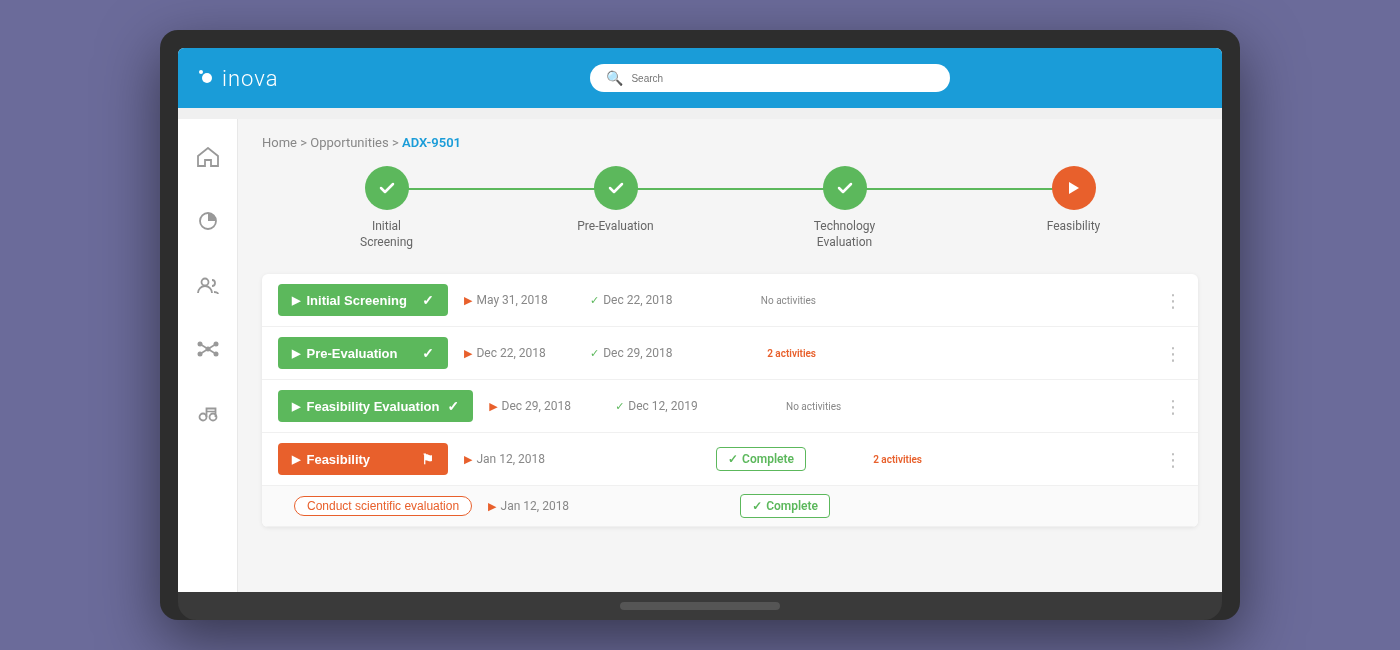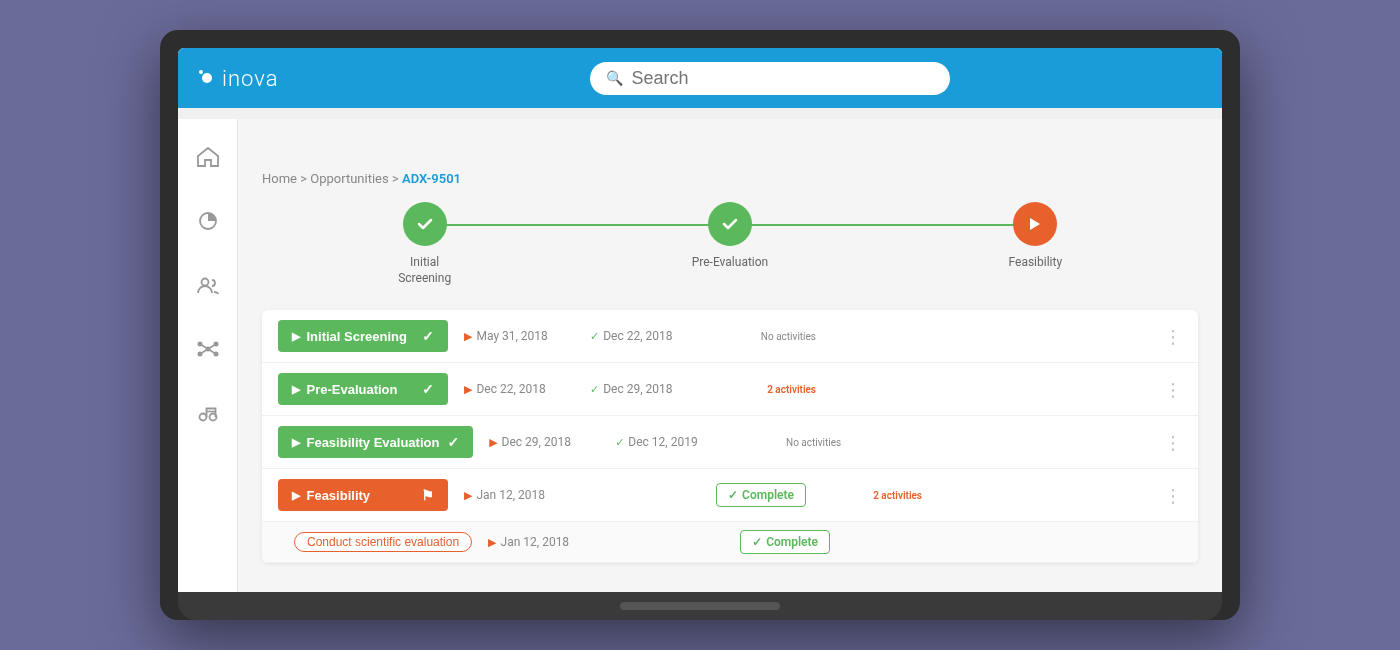--- a/index.html
+++ b/index.html
@@ -102,21 +102,21 @@
       color: #999;
       outline: none;
       display: flex;
       align-items: center;
       gap: 8px;
     }
     .search-input {
       border: none;
       outline: none;
       width: 100%;
-      font-size: 18px;
+      font-size: 10px;
       color: #666;
     }
 
     
     .main-layout {
       display: flex;
       flex: 1;
       overflow: hidden;
     }
 
@@ -149,21 +149,20 @@
       background: #f5f5f5;
       overflow-y: auto;
       padding: 16px 24px;
     }
 
     
     .breadcrumb {
       font-size: 13px;
       color: #888;
       margin-bottom: 16px;
-      margin-top: 36px;
     }
     .breadcrumb-link { color: #888; }
     .breadcrumb-current { color: #1a9cd8; font-weight: 600; }
 
     
     .pipeline {
       display: flex;
       align-items: flex-start;
       justify-content: flex-start;
       gap: 0;
@@ -400,20 +399,28 @@
 
           <div class="pipeline-step completed">
             <div class="step-circle green">
               <svg width="20" height="20" viewBox="0 0 20 20">
                   <polyline points="4,10 8,14 16,6" stroke="white" stroke-width="2.5" fill="none" stroke-linecap="round" stroke-linejoin="round"></polyline>
                 </svg>
             </div>
             <div class="step-label">Pre-Evaluation</div>
           </div>
 
+          <div class="pipeline-step completed">
+            <div class="step-circle green">
+              <svg width="20" height="20" viewBox="0 0 20 20">
+                  <polyline points="4,10 8,14 16,6" stroke="white" stroke-width="2.5" fill="none" stroke-linecap="round" stroke-linejoin="round"></polyline>
+                </svg>
+            </div>
+            <div class="step-label">Technology<br>Evaluation</div>
+          </div>
 
           <div class="pipeline-step">
             <div class="step-circle orange">
               <svg width="20" height="20" viewBox="0 0 20 20">
                 <path d="M5 4 L5 16 L15 10 Z" fill="white"></path>
               </svg>
             </div>
             <div class="step-label">Feasibility</div>
           </div>
 

